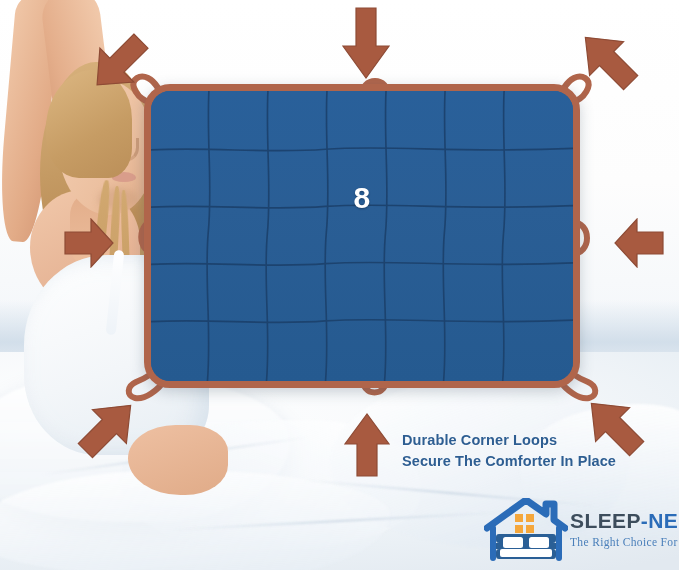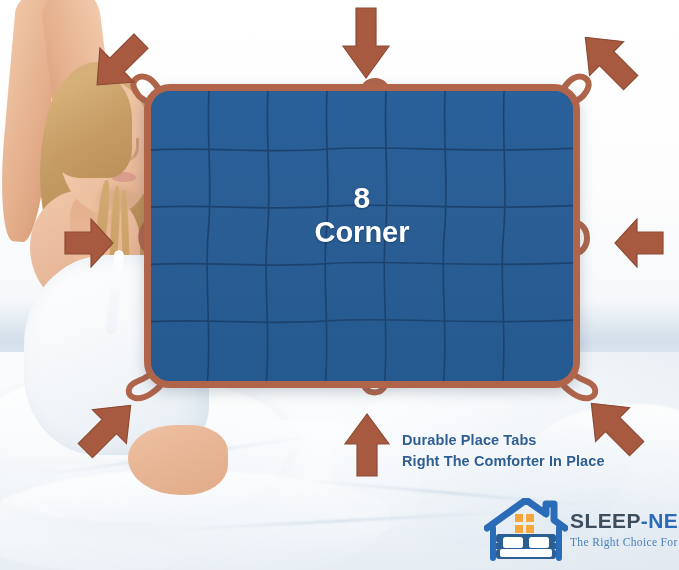--- a/index.html
+++ b/index.html
@@ -299,21 +299,20 @@
         <path d="M-4 62 C 60 58, 120 66, 180 61 C 250 56, 320 66, 440 60"></path>
         <path d="M-4 122 C 60 118, 120 126, 180 121 C 250 116, 320 126, 440 120"></path>
         <path d="M-4 182 C 60 178, 120 186, 180 181 C 250 176, 320 186, 440 180"></path>
         <path d="M-4 242 C 60 238, 120 246, 180 241 C 250 236, 320 246, 440 240"></path>
       </g>
     </svg>
   </div>
 
   <div class="headline">
     <span class="num">8</span>
-    <span class="l1">Corner</span>
   </div>
 
   <div class="arrow" style="left:84px; top:28px;">
     <svg width="70" height="70" viewBox="0 0 70 70">
       <g transform="rotate(45 35 35)">
         <path d="M25 4 h20 v34 h14 L35 66 L11 38 h14 z" fill="#a85a40" stroke="#8e4b35" stroke-width="1.2"></path>
       </g>
     </svg>
   </div>
 
@@ -365,22 +364,22 @@
 
   <div class="arrow" style="left:578px; top:390px;">
     <svg width="72" height="72" viewBox="0 0 72 72">
       <g transform="rotate(135 36 36)">
         <path d="M26 4 h20 v34 h14 L36 68 L12 38 h14 z" fill="#a85a40" stroke="#8e4b35" stroke-width="1.2"></path>
       </g>
     </svg>
   </div>
 
   <div class="copy">
-    <span>Durable Place Tabs</span>
-    <span>Right The Comforter In Place</span>
+    <span>Durable Corner Loops</span>
+    <span>Secure The Comforter In Place</span>
   </div>
 
   <div class="logo">
     <div class="logo-mark">
       <svg width="84" height="64" viewBox="0 0 84 64">
 
         <path d="M3 30 L42 2 L62 16 L62 6 L70 6 L70 22 L81 30" fill="none" stroke="#2b6cb8" stroke-width="7" stroke-linejoin="round" stroke-linecap="round"></path>
 
         <path d="M9 30 L9 60" stroke="#2b6cb8" stroke-width="6" fill="none" stroke-linecap="round"></path>
         <path d="M75 30 L75 60" stroke="#2b6cb8" stroke-width="6" fill="none" stroke-linecap="round"></path>

